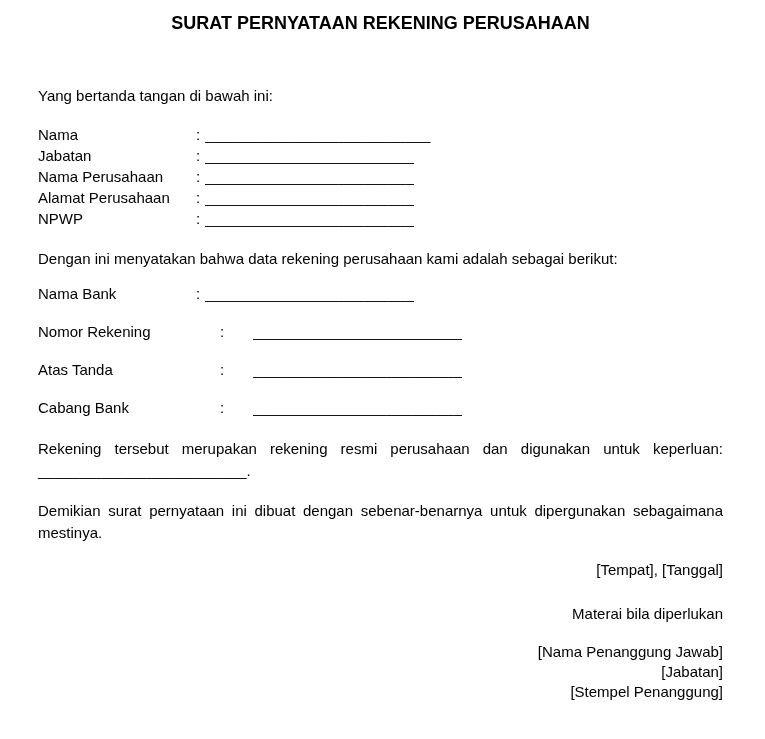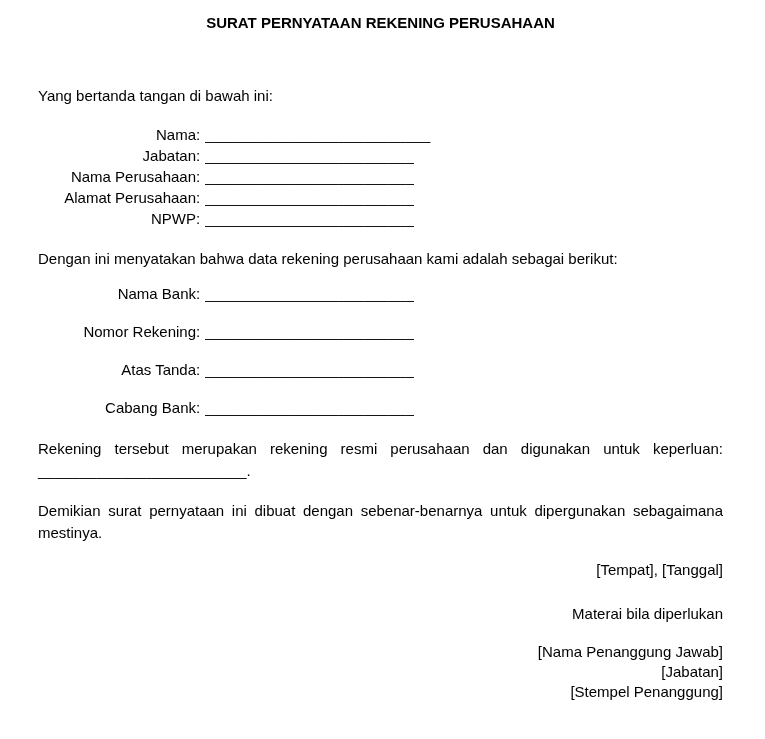--- a/index.html
+++ b/index.html
@@ -16,31 +16,30 @@
     font-family: "Liberation Sans", sans-serif;
     font-size: 15px;
     box-sizing: border-box;
     padding: 0 42px 0 38px;
     overflow: hidden;
   }
   .title {
     margin: 0;
     padding-top: 12px;
     text-align: center;
-    font-size: 15px;
+    font-size: 18px;
     font-weight: bold;
     line-height: 22px;
   }
   .intro {
     margin: 51px 0 0 0;
     line-height: 21px;
   }
   .field-group {
     margin-top: 18px;
-    text-align: right;
   }
   .row {
     display: flex;
     align-items: baseline;
     line-height: 21px;
     white-space: nowrap;
   }
   .row .label {
     flex: 0 0 158px;
   }
@@ -50,20 +49,21 @@
   }
   .statement {
     margin: 19px 0 0 0;
     line-height: 21px;
   }
   .field-group.spaced {
     margin-top: 14px;
   }
   .field-group.spaced .row + .row {
     margin-top: 17px;
+    gap: 24px;
   }
   .justify {
     text-align: justify;
     line-height: 22px;
   }
   .purpose {
     margin: 20px 0 0 0;
   }
   .closing {
     margin: 18px 0 0 0;

